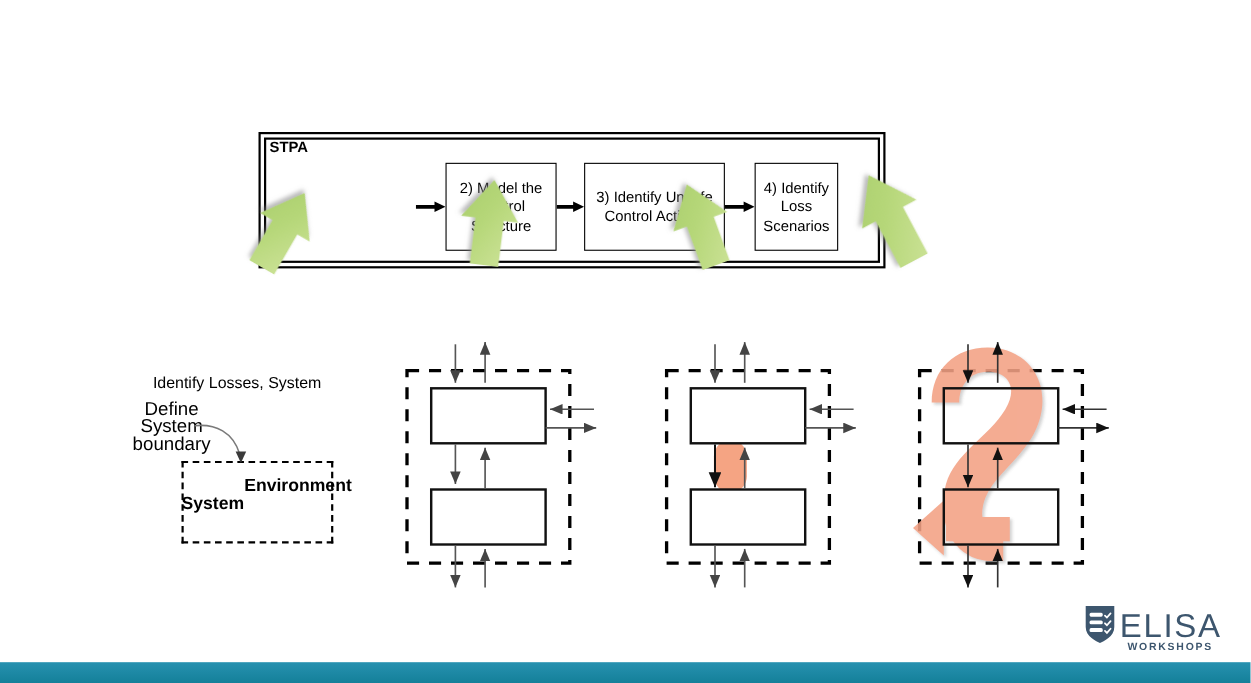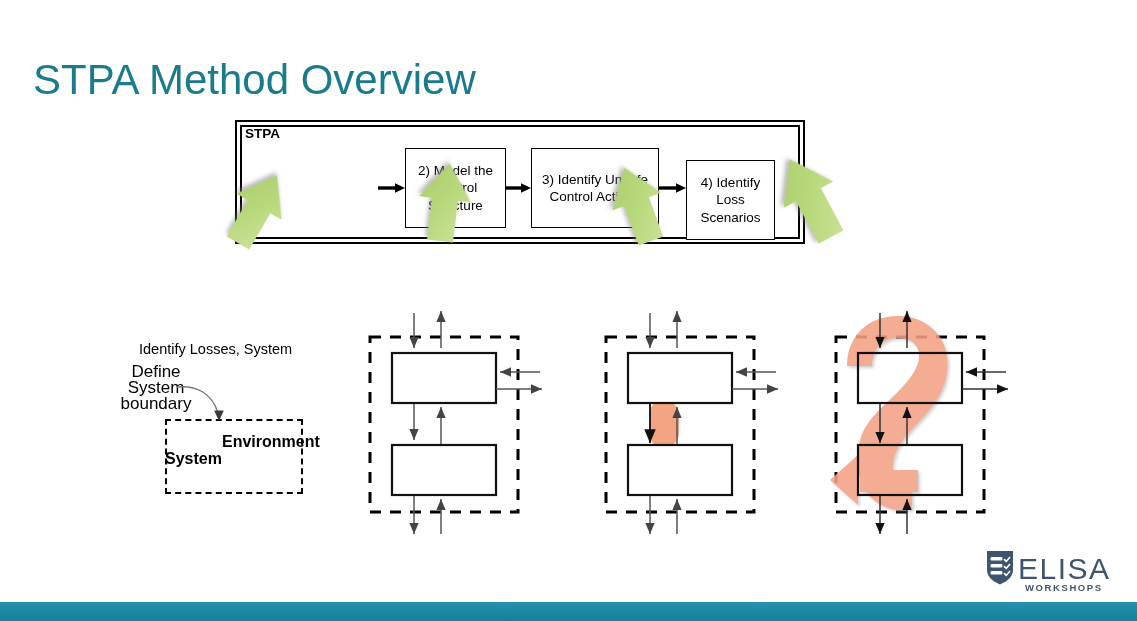--- a/index.html
+++ b/index.html
@@ -49,21 +49,21 @@
     text-align:center;
     font-size:13.5px;
     line-height:17.5px;
     color:#000;
     font-family:"Liberation Sans", sans-serif;
     padding:2px 3px;
   }
   #step1{left:268px;top:148px;width:110px;height:80px;}
   #step2{left:405px;top:148px;width:101px;height:80px;}
   #step3{left:531px;top:148px;width:128px;height:80px;}
-  #step4{left:686px;top:148px;width:89px;height:80px;margin-top:12px;}
+  #step4{left:686px;top:148px;width:76px;height:80px;}
 
   .flow-arrow{position:absolute;height:12px;}
   #fa1{left:378px;top:182px;width:27px;}
   #fa2{left:506px;top:182px;width:25px;}
   #fa3{left:659px;top:182px;width:27px;}
 
   
   .svg-layer{position:absolute;left:0;top:0;width:1137px;height:621px;pointer-events:none;}
 
   
@@ -106,21 +106,20 @@
   }
   #logo{
     position:absolute;left:985px;top:548px;width:128px;height:46px;
   }
 </style>
 </head>
 <body>
 
 <div id="slide">
 
-  <div id="title">STPA Method Overview</div>
 
   <div id="stpa-box">
     <div id="stpa-box-inner"></div>
   </div>
   <div id="stpa-label">STPA</div>
 
   <div class="step-box" id="step2">2) Model the Control Structure</div>
   <div class="step-box" id="step3">3) Identify Unsafe Control Actions</div>
   <div class="step-box" id="step4">4) Identify Loss Scenarios</div>
 

